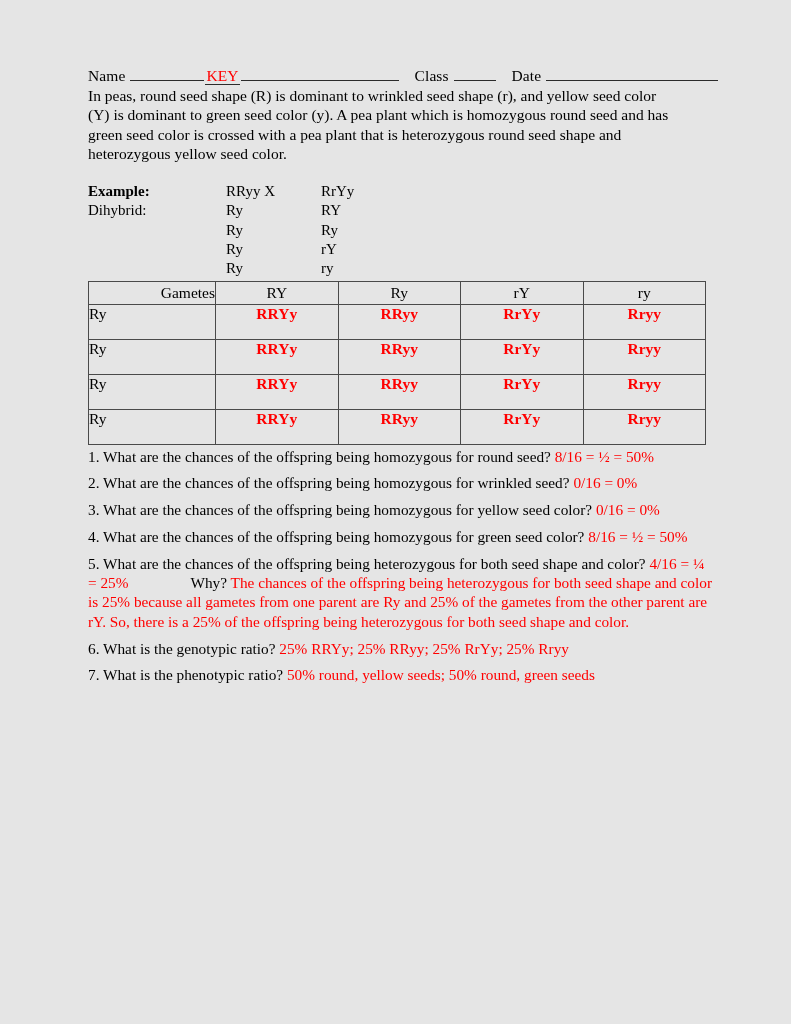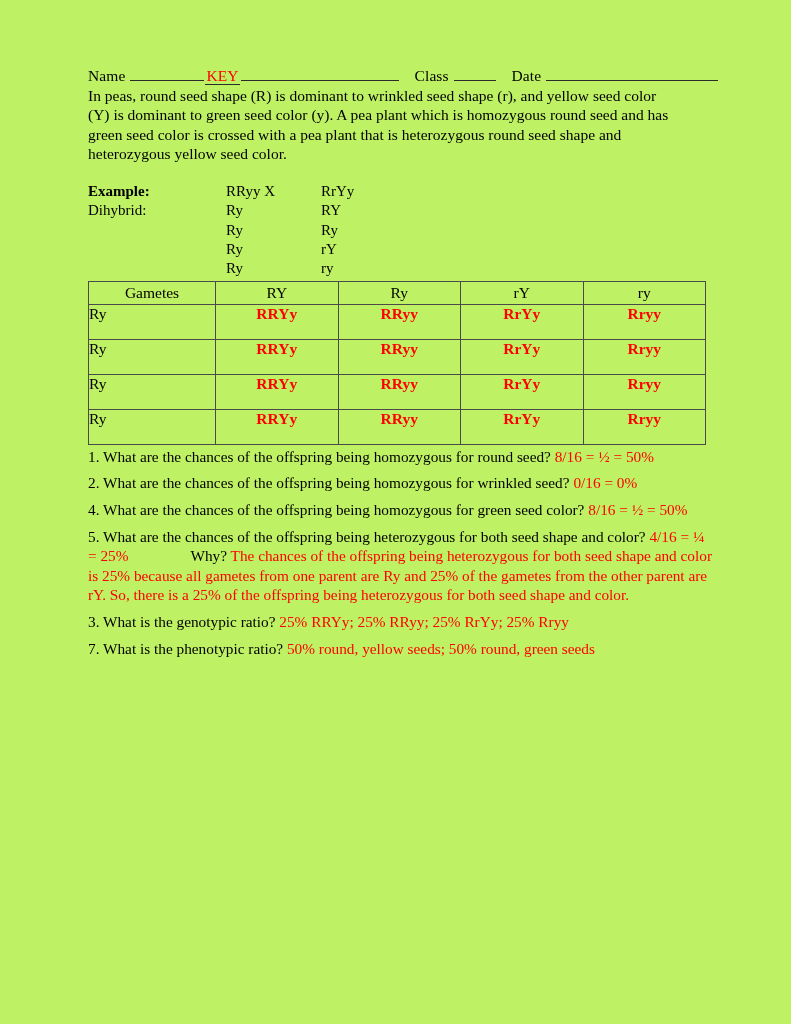--- a/index.html
+++ b/index.html
@@ -13,21 +13,21 @@
     position: relative;
     font-family: "Liberation Serif", "DejaVu Serif", serif;
     color: #000000;
     overflow: hidden;
   }
   .page {
     position: absolute;
     left: 0; top: 0;
     width: 791px;
     height: 1024px;
-    background: #bef264;
+    background: #e5e5e5;
   }
   .content {
     position: absolute;
     left: 88px;
     top: 66px;
     width: 620px;
   }
 
   
   .header-line {
@@ -93,21 +93,21 @@
     width: 618px;
     table-layout: fixed;
   }
   table.punnet td {
     border: 1px solid #4a4a4a;
     font-size: 15.5px;
     padding: 0;
   }
   td.gamete-head {
     width: 126px;
-    text-align: center;
+    text-align: right;
     padding: 1px 0 1px 4px;
     height: 22px;
     vertical-align: middle;
   }
   td.col-head {
     text-align: center;
     height: 22px;
     vertical-align: middle;
     padding: 1px 0;
   }
@@ -228,31 +228,34 @@
     <div class="questions">
 
       <div class="q">
         <span>1. What are the chances of the offspring being homozygous for round seed? </span><span class="ans">8/16 = ½ = 50%</span>
       </div>
 
       <div class="q">
         <span>2. What are the chances of the offspring being homozygous for wrinkled seed? </span><span class="ans">0/16 = 0%</span>
       </div>
 
+      <div class="q">
+        <span>3. What are the chances of the offspring being homozygous for yellow seed color? </span><span class="ans">0/16 = 0%</span>
+      </div>
 
       <div class="q">
         <span>4. What are the chances of the offspring being homozygous for green seed color? </span><span class="ans">8/16 = ½ = 50%</span>
       </div>
 
       <div class="q">
         <span>5. What are the chances of the offspring being heterozygous for both seed shape and color? </span><span class="ans">4/16 = ¼ = 25%</span><span class="tabgap"></span><span>Why? </span><span class="ans">The chances of the offspring being heterozygous for both seed shape and color is 25% because all gametes from one parent are Ry and 25% of the gametes from the other parent are rY.  So, there is a 25% of the offspring being heterozygous for both seed shape and color.</span>
       </div>
 
       <div class="q">
-        <span>3. What is the genotypic ratio? </span><span class="ans">25% RRYy; 25% RRyy; 25% RrYy; 25% Rryy</span>
+        <span>6. What is the genotypic ratio? </span><span class="ans">25% RRYy; 25% RRyy; 25% RrYy; 25% Rryy</span>
       </div>
 
       <div class="q">
         <span>7. What is the phenotypic ratio? </span><span class="ans">50% round, yellow seeds; 50% round, green seeds</span>
       </div>
 
     </div>
   </div>
 </div>
 

